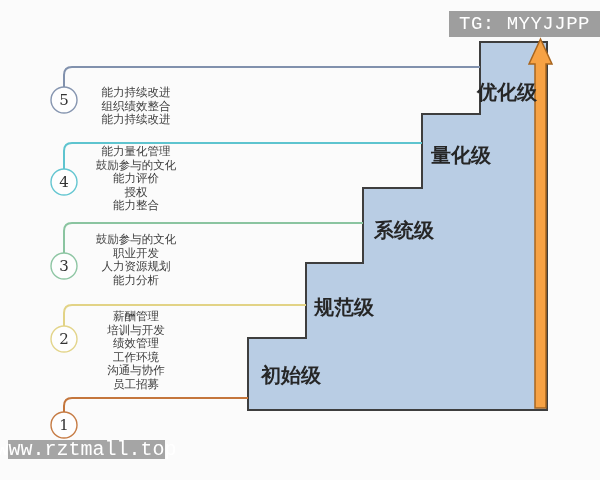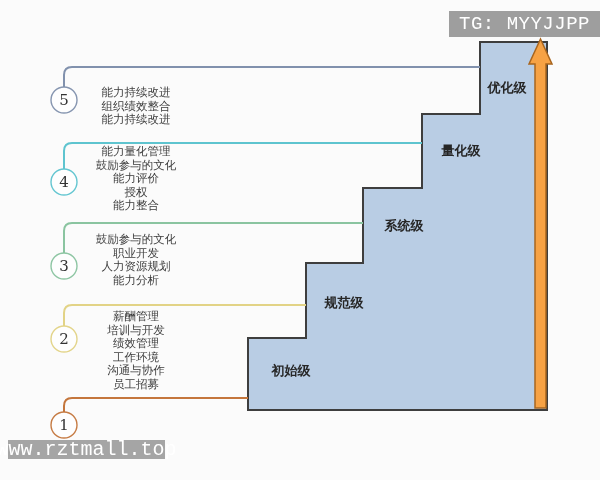--- a/index.html
+++ b/index.html
@@ -9,21 +9,21 @@
   }
   .canvas svg{position:absolute;left:0;top:0;}
   .badge{
     position:absolute;color:#ffffff;background:#9e9e9e;
     display:flex;align-items:center;justify-content:center;
     font-family:Liberation Mono, monospace;
   }
   .badge.top{left:449px;top:11px;width:151px;height:26px;font-size:19px;letter-spacing:.5px;}
   .badge.bottom{left:8px;top:440px;width:157px;height:19px;font-size:20px;background:#a5a5a5;}
   .step-label{
-    position:absolute;width:80px;text-align:center;font-size:13px;
+    position:absolute;width:80px;text-align:center;font-size:20px;
     font-weight:600;color:#262626;font-family:"Liberation Sans",sans-serif;
   }
   .items{
     position:absolute;left:46px;width:180px;text-align:center;
     font-family:"DejaVu Serif",serif;font-size:11.5px;line-height:13.5px;color:#3d3d3d;
   }
   .num{
     position:absolute;width:24px;height:19px;line-height:19px;text-align:center;
     font-family:"DejaVu Serif",serif;font-size:15px;color:#333333;
   }

